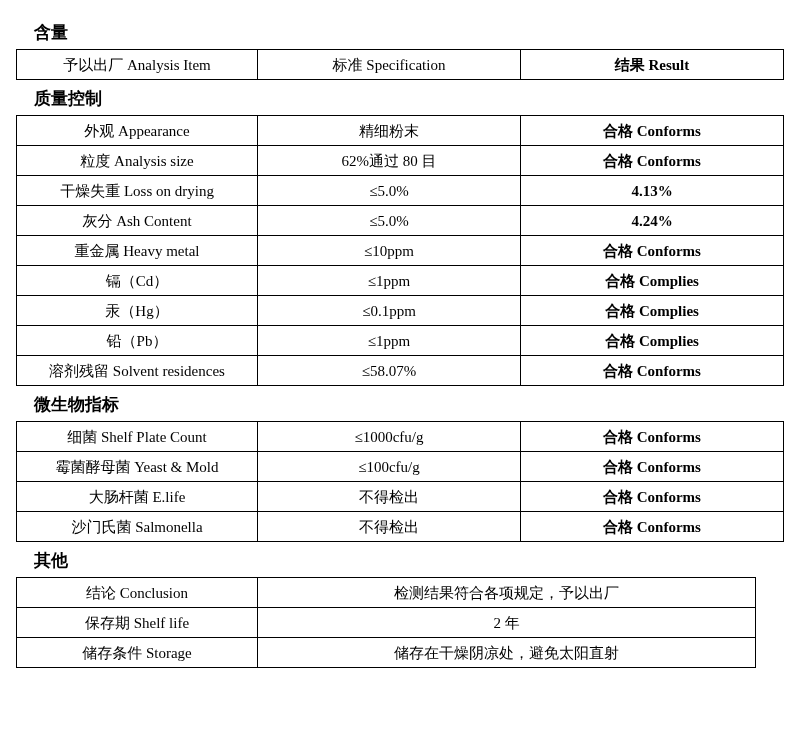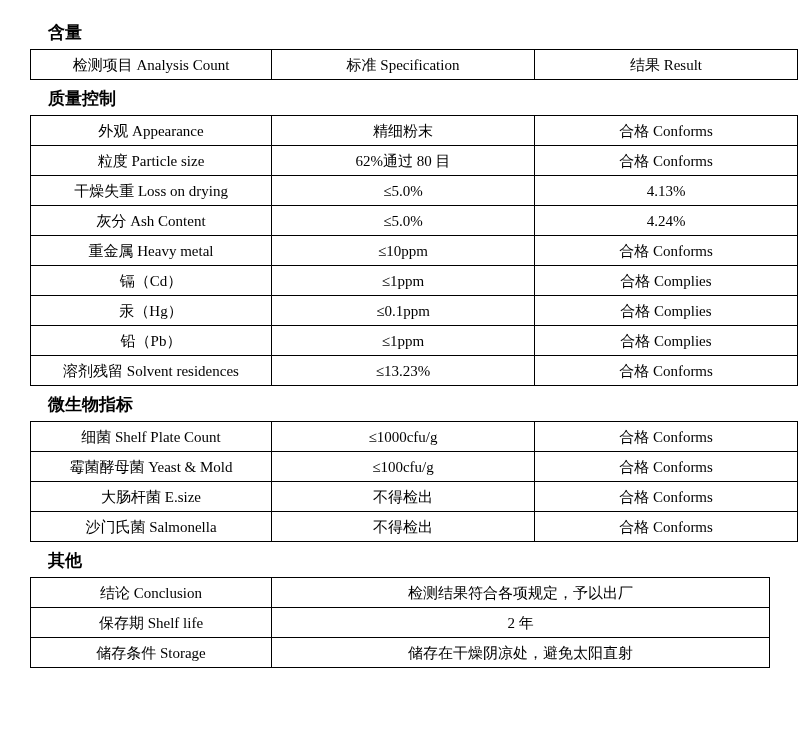--- a/index.html
+++ b/index.html
@@ -12,21 +12,21 @@
     height: 733px;
     font-family: "Liberation Serif", "DejaVu Serif", serif;
     color: #000000;
     -webkit-font-smoothing: antialiased;
   }
   .page {
     position: relative;
     width: 800px;
     height: 727px;
     box-sizing: border-box;
-    padding: 22px 30px 0 30px;
+    padding: 22px 30px 0 16px;
   }
   .section {
     margin-bottom: 0;
   }
   .section-title {
     font-size: 17px;
     font-weight: bold;
     font-family: "Liberation Serif", "DejaVu Serif", serif;
     margin: 0 0 5px 18px;
     line-height: 22px;
@@ -42,53 +42,53 @@
     height: 27px;
     text-align: center;
     vertical-align: middle;
     font-size: 15px;
     font-family: "Liberation Serif", "DejaVu Serif", serif;
     padding: 1px 4px;
     line-height: 20px;
   }
   .col-1 { width: 232px; }
   .col-2 { width: 254px; }
-  .col-3 { width: 254px; }
+  .col-3 { width: 254px; font-weight: bold; }
   .hdr td { font-size: 15px; }
   .tall td { height: 30px; }
 </style>
 </head>
 <body>
 
 <div class="page">
 
   <div class="section">
     <div class="section-title">含量</div>
     <table class="doc-table">
       <tbody>
           <tr class="hdr tall">
-        <td class="col-1">检测项目  Analysis Count</td>
+        <td class="col-1">予以出厂  Analysis Item</td>
         <td class="col-2">标准   Specification</td>
         <td class="col-3">结果  Result</td>
       </tr>
     </tbody>
       </table>
   </div>
 
   <div class="section">
     <div class="section-title">质量控制</div>
     <table class="doc-table">
       <tbody>
           <tr>
         <td class="col-1">外观  Appearance</td>
         <td class="col-2">精细粉末</td>
         <td class="col-3">合格 Conforms</td>
       </tr>
       <tr>
-        <td class="col-1">粒度  Particle size</td>
+        <td class="col-1">粒度  Analysis size</td>
         <td class="col-2">62%通过 80 目</td>
         <td class="col-3">合格 Conforms</td>
       </tr>
       <tr>
         <td class="col-1">干燥失重 Loss on drying</td>
         <td class="col-2">≤5.0%</td>
         <td class="col-3">4.13%</td>
       </tr>
       <tr>
         <td class="col-1">灰分 Ash Content</td>
@@ -110,21 +110,21 @@
         <td class="col-2">≤0.1ppm</td>
         <td class="col-3">合格 Complies</td>
       </tr>
       <tr>
         <td class="col-1">铅（Pb）</td>
         <td class="col-2">≤1ppm</td>
         <td class="col-3">合格 Complies</td>
       </tr>
       <tr>
         <td class="col-1">溶剂残留 Solvent residences</td>
-        <td class="col-2">≤13.23%</td>
+        <td class="col-2">≤58.07%</td>
         <td class="col-3">合格 Conforms</td>
       </tr>
     </tbody>
       </table>
   </div>
 
   <div class="section">
     <div class="section-title">微生物指标</div>
     <table class="doc-table">
       <tbody>
@@ -132,21 +132,21 @@
         <td class="col-1">细菌  Shelf Plate Count</td>
         <td class="col-2">≤1000cfu/g</td>
         <td class="col-3">合格 Conforms</td>
       </tr>
       <tr>
         <td class="col-1">霉菌酵母菌  Yeast &amp; Mold</td>
         <td class="col-2">≤100cfu/g</td>
         <td class="col-3">合格 Conforms</td>
       </tr>
       <tr>
-        <td class="col-1">大肠杆菌  E.size</td>
+        <td class="col-1">大肠杆菌  E.life</td>
         <td class="col-2">不得检出</td>
         <td class="col-3">合格 Conforms</td>
       </tr>
       <tr>
         <td class="col-1">沙门氏菌   Salmonella</td>
         <td class="col-2">不得检出</td>
         <td class="col-3">合格 Conforms</td>
       </tr>
     </tbody>
       </table>

